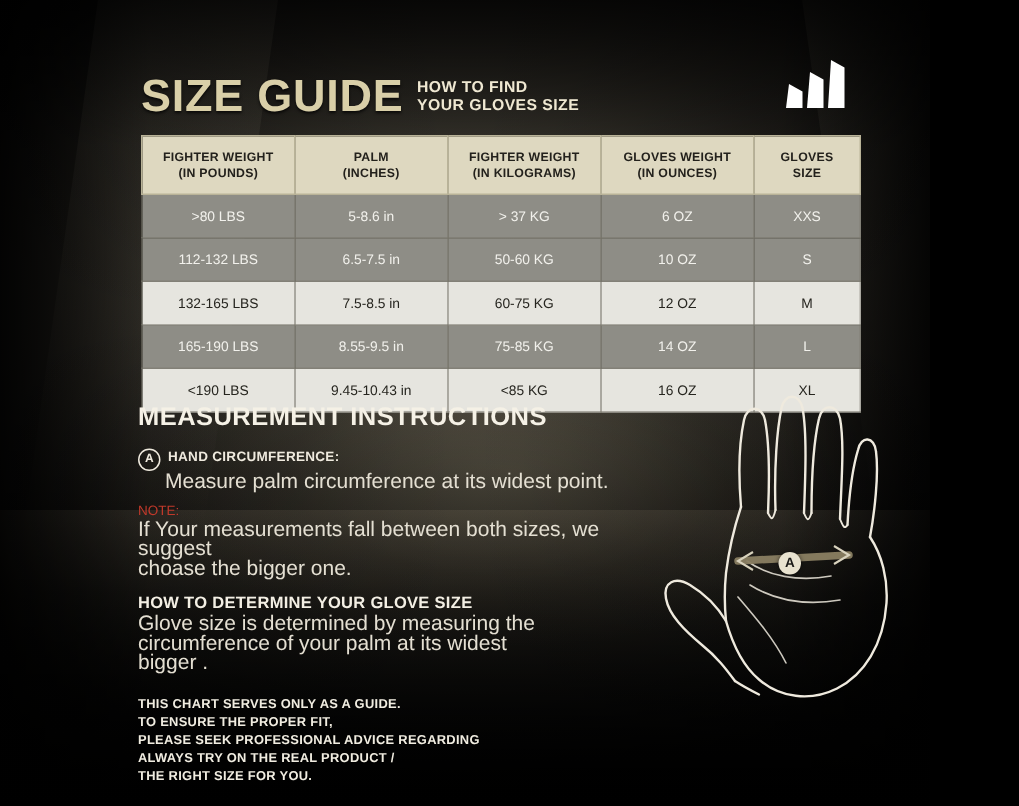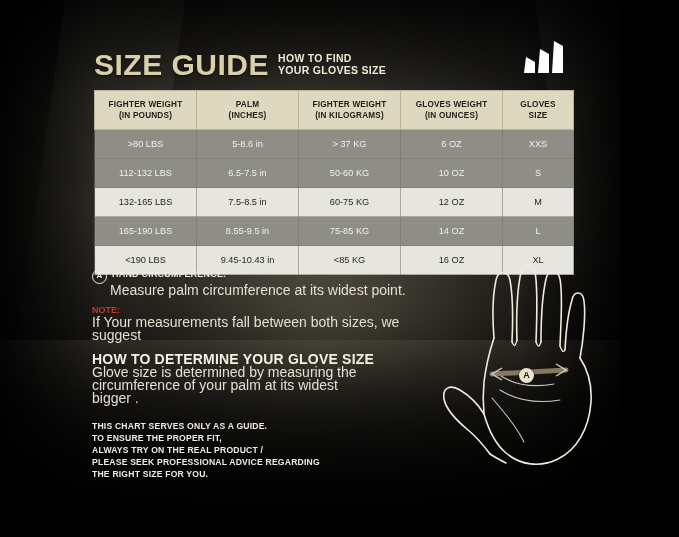--- a/index.html
+++ b/index.html
@@ -166,28 +166,28 @@
     line-height: 13px;
   }
   .body-line {
     font-size: 14px;
     line-height: 13px;
     color: #e4dfd2;
   }
   .pad-left { padding-left: 18px; }
   .note-label {
     font-size: 9px;
-    font-weight: bold;
+    font-weight: normal;
     color: #c0392b;
     margin-top: 7px;
     line-height: 12px;
   }
   .block-gap { margin-top: 11px; }
   .subhead {
-    font-size: 14px;
+    font-size: 11px;
     font-weight: bold;
     line-height: 13px;
     letter-spacing: 0.2px;
     color: #f3efe4;
   }
   .caps-block {
     margin-top: 15px;
     font-size: 8.6px;
     font-weight: bold;
     line-height: 12px;
@@ -311,42 +311,44 @@
           <td>9.45-10.43 in</td>
           <td>&lt;85 KG</td>
           <td>16 OZ</td>
           <td>XL</td>
         </tr>
       </tbody>
     </table>
   </div>
 
   <div class="instructions">
+    <div class="instr-title">MEASUREMENT INSTRUCTIONS</div>
 
     <div class="bullet-row">
       <div class="circle-a">A</div>
       <div class="hand-circ-label">HAND CIRCUMFERENCE:</div>
     </div>
     <div class="body-line pad-left">Measure palm circumference at its widest point.</div>
 
     <div class="note-label">NOTE:</div>
     <div class="body-line">If Your measurements fall between both sizes, we suggest</div>
+    <div class="body-line">choase the bigger one.</div>
 
     <div class="block-gap">
       <div class="subhead">HOW TO DETERMINE YOUR GLOVE SIZE</div>
       <div class="body-line">Glove size is determined by measuring the</div>
       <div class="body-line">circumference of your palm at its widest</div>
       <div class="body-line">bigger .</div>
     </div>
 
     <div class="caps-block">
       <div>THIS CHART SERVES ONLY AS A GUIDE.</div>
       <div>TO ENSURE THE PROPER FIT,</div>
+      <div>PLEASE SEEK PROFESSIONAL ADVICE REGARDING</div>
       <div>ALWAYS TRY ON THE REAL PRODUCT /</div>
-      <div>PLEASE SEEK PROFESSIONAL ADVICE REGARDING</div>
       <div>THE RIGHT SIZE FOR YOU.</div>
     </div>
   </div>
 
   <div class="hand-art">
     <svg width="235" height="250" viewBox="0 0 235 250" aria-hidden="true">
       <g fill="none" stroke="#efeade" stroke-width="1.6" stroke-linecap="round" stroke-linejoin="round">
 
         <path d="M74,80 C72,56 73,36 76,22 C78,12 88,12 90,22 C93,38 93,62 92,84"></path>
 

